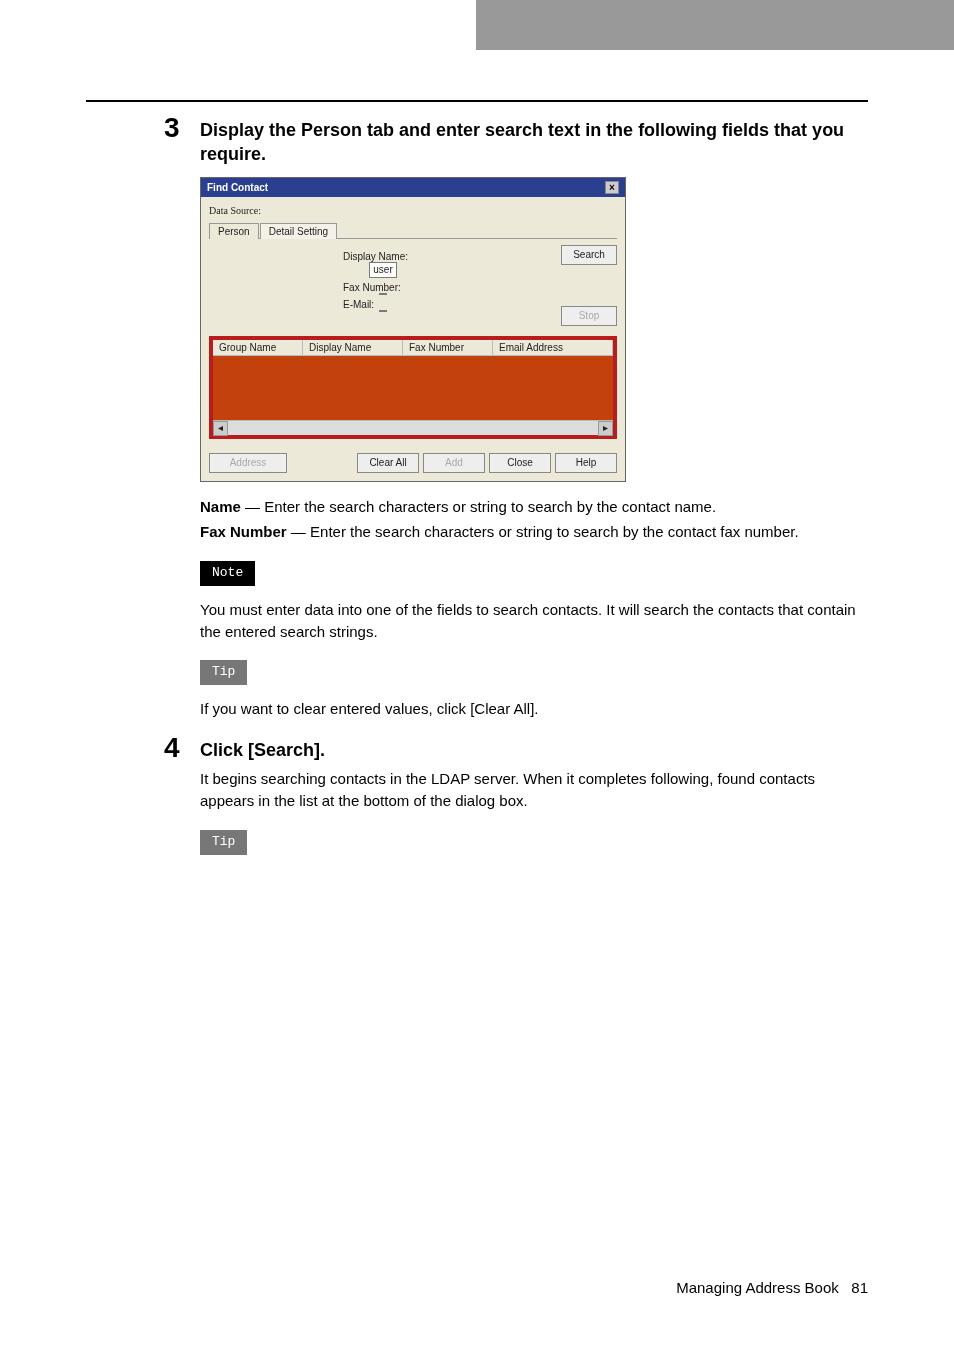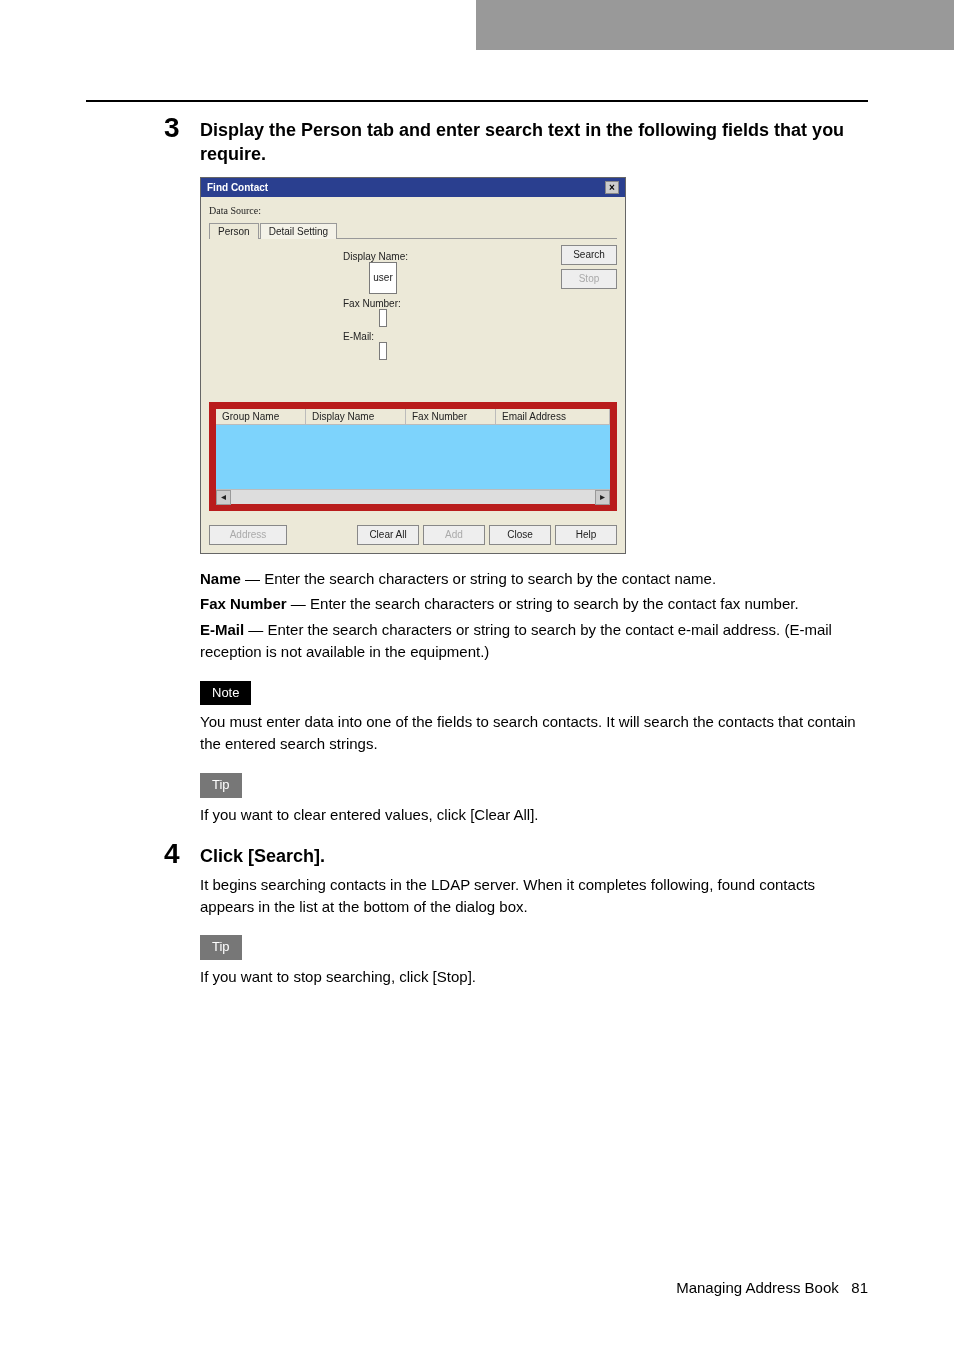--- a/index.html
+++ b/index.html
@@ -7,46 +7,46 @@
   .page { width: 954px; height: 1348px; position: relative; }
   .top-gray-bar { position: absolute; top: 0; left: 476px; right: 0; height: 50px; background: #999; }
   .side-accent { position: absolute; top: 50px; left: 0; width: 8px; height: 0; background: #000; }
   .black-rule { position: absolute; top: 100px; left: 86px; right: 86px; height: 2px; background: #000; }
   .content { position: absolute; top: 118px; left: 200px; right: 86px; }
   .step { position: relative; margin-bottom: 18px; }
   .step-num { position: absolute; left: -36px; top: -6px; font-size: 28px; font-weight: bold; }
   .step-title { font-size: 18px; font-weight: bold; line-height: 1.35; }
   .step-body { font-size: 15px; line-height: 1.45; margin-top: 6px; }
   .step-body p { margin-bottom: 4px; }
-  .callout-tag { display: inline-block; color: #fff; font-size: 13px; padding: 3px 12px; margin-top: 14px; margin-bottom: 6px; }
+  .callout-tag { display: inline-block; color: #fff; font-size: 13px; padding: 3px 12px; margin-top: 14px; margin-bottom: 13px; font-family: Liberation Mono, monospace; }
   .tag-note { background: #000; }
   .tag-tip { background: #777; }
   .footer { position: absolute; bottom: 52px; right: 86px; font-size: 15px; }
   
   .dlg { width: 426px; border: 1px solid #666; margin: 10px 0 14px 0; font-size: 10px; font-family: Tahoma, Arial, sans-serif; color: #222; background: #ece9d8; }
   .dlg-title { background: #2a3f8f; color: #fff; padding: 3px 6px; font-weight: bold; display: flex; justify-content: space-between; align-items: center; font-size: 10px; }
   .dlg-x { width: 14px; height: 13px; background: #ccc; border: 1px solid #888; text-align: center; line-height: 11px; color: #000; font-weight: bold; }
   .dlg-body { padding: 8px; }
   .ds-row { display: flex; align-items: center; gap: 8px; margin-bottom: 6px; }
   .ds-label { width: 70px; font-family: Liberation Serif, serif; }
   .ds-select { flex: 1; display: flex; border: 1px solid #7a7a7a; background: #fff; height: 17px; }
   .ds-sel-text { flex: 1; padding: 1px 4px; }
   .ds-sel-btn { width: 15px; background: #ddd; border-left: 1px solid #888; display: flex; align-items: center; justify-content: center; }
   .tabs { display: flex; border-bottom: 1px solid #999; margin-bottom: 6px; }
   .tab { padding: 2px 8px; border: 1px solid #999; border-bottom: none; background: #f4f2e8; margin-right: 1px; position: relative; top: 1px; }
   .tab.active { background: #ece9d8; }
   .two-col { display: flex; gap: 8px; }
   .form-col { flex: 1; padding: 6px 4px 14px 8px; }
   .form-row { display: flex; align-items: center; margin-bottom: 4px; flex-direction: column; }
   .form-label { width: 80px; }
-  .text-input { flex: 1; height: 16px; border: 1px solid #7a7a7a; background: #fff; padding: 8px 3px; line-height: 14px; }
-  .actions-col { width: 56px; display: flex; flex-direction: column; justify-content: flex-start; gap: 4px; padding-bottom: 4px; }
+  .text-input { flex: 1; height: 16px; border: 1px solid #7a7a7a; background: #fff; padding: 0 3px; line-height: 14px; }
+  .actions-col { width: 56px; display: flex; flex-direction: column; justify-content: space-between; gap: 4px; padding-bottom: 4px; }
   .win-btn { height: 20px; border: 1px solid #888; background: #eee; text-align: center; line-height: 18px; }
   .win-btn.disabled { color: #aaa; }
-  .grid { border: 7px solid #b91c1c; margin-top: 24px; background: #7dd3fc; }
+  .grid { border: 4px solid #b91c1c; margin-top: 6px; background: #c2410c; }
   .grid-head { display: flex; background: #ece9d8; border-bottom: 1px solid #bbb; }
   .grid-head div { padding: 2px 6px; border-right: 1px solid #bbb; }
   .gh-a { width: 90px; } .gh-b { width: 100px; } .gh-c { width: 90px; } .gh-d { flex: 1; border-right: none; }
   .grid-body { height: 64px; }
   .grid-hscroll { height: 15px; background: #ddd; border-top: 1px solid #bbb; display: flex; justify-content: space-between; }
   .scroll-btn { width: 15px; height: 15px; background: #ccc; border: 1px solid #999; text-align: center; line-height: 12px; }
   .dlg-footer { display: flex; justify-content: flex-end; gap: 4px; padding: 6px 8px 8px 8px; }
   .dlg-footer .win-btn { width: 62px; }
   .dlg-footer .win-btn:first-child { margin-right: auto; margin-left: 0; width: 78px; }
   .chev-down { width: 0; height: 0; border-left: 4px solid transparent; border-right: 4px solid transparent; border-top: 5px solid #000; }
@@ -117,37 +117,35 @@
           <div class="win-btn">Clear All</div>
           <div class="win-btn disabled">Add</div>
           <div class="win-btn">Close</div>
           <div class="win-btn">Help</div>
         </div>
       </div>
 
       <div class="step-body">
         <p><b>Name</b><span> — Enter the search characters or string to search by the contact name.</span></p>
         <p><b>Fax Number</b><span> — Enter the search characters or string to search by the contact fax number.</span></p>
-        <p><b>E-Mail</b><span> — Enter the search characters or string to search by the contact e-mail address. (E-mail reception is not available in the equipment.)</span></p>
 
         <div class="callout-tag tag-note">Note</div>
         <p>You must enter data into one of the fields to search contacts. It will search the contacts that contain the entered search strings.</p>
 
         <div class="callout-tag tag-tip">Tip</div>
         <p>If you want to clear entered values, click [Clear All].</p>
       </div>
     </div>
 
     <div class="step">
       <div class="step-num">4</div>
       <div class="step-title">Click [Search].</div>
       <div class="step-body">
         <p>It begins searching contacts in the LDAP server. When it completes following, found contacts appears in the list at the bottom of the dialog box.</p>
         <div class="callout-tag tag-tip">Tip</div>
-        <p>If you want to stop searching, click [Stop].</p>
       </div>
     </div>
 
   </div>
 
   <div class="footer">
     <span>Managing Address Book</span>&nbsp;&nbsp;&nbsp;<span>81</span>
   </div>
 </div>
 

